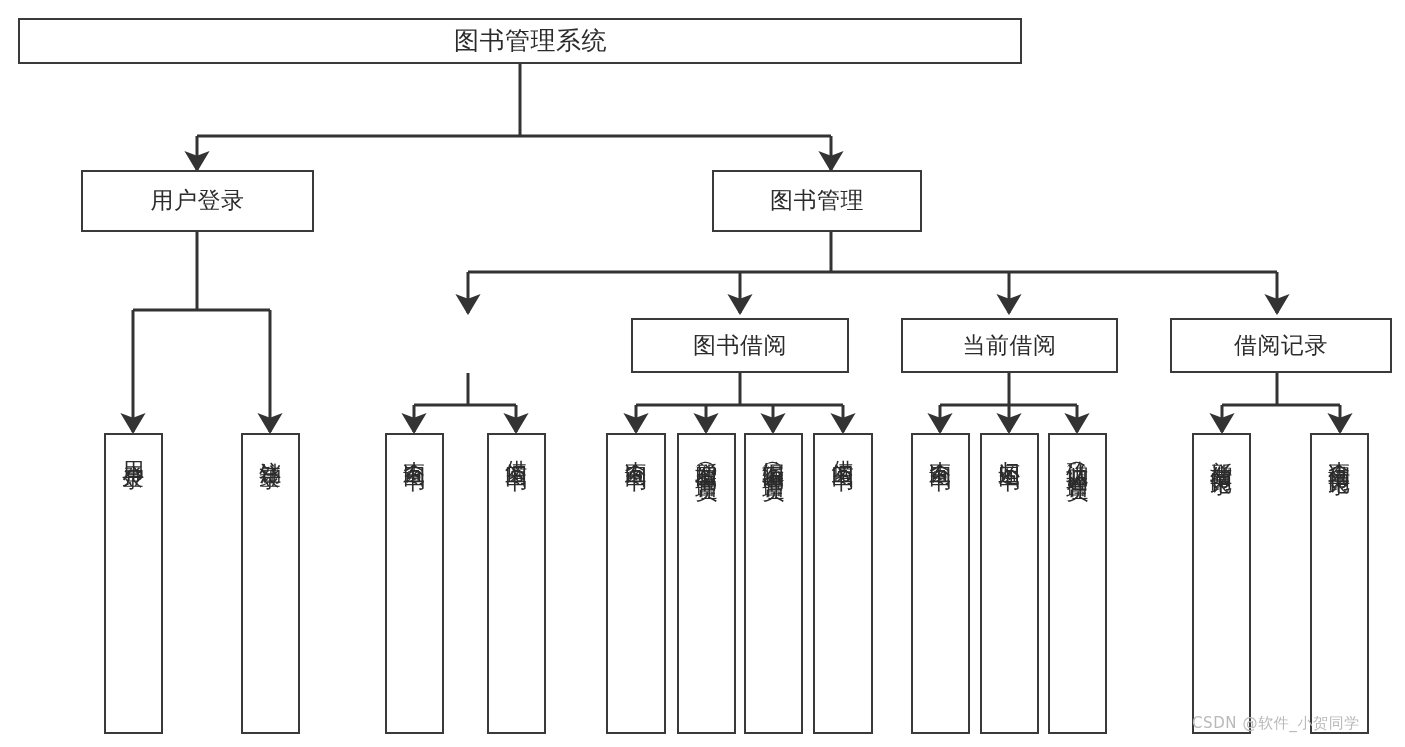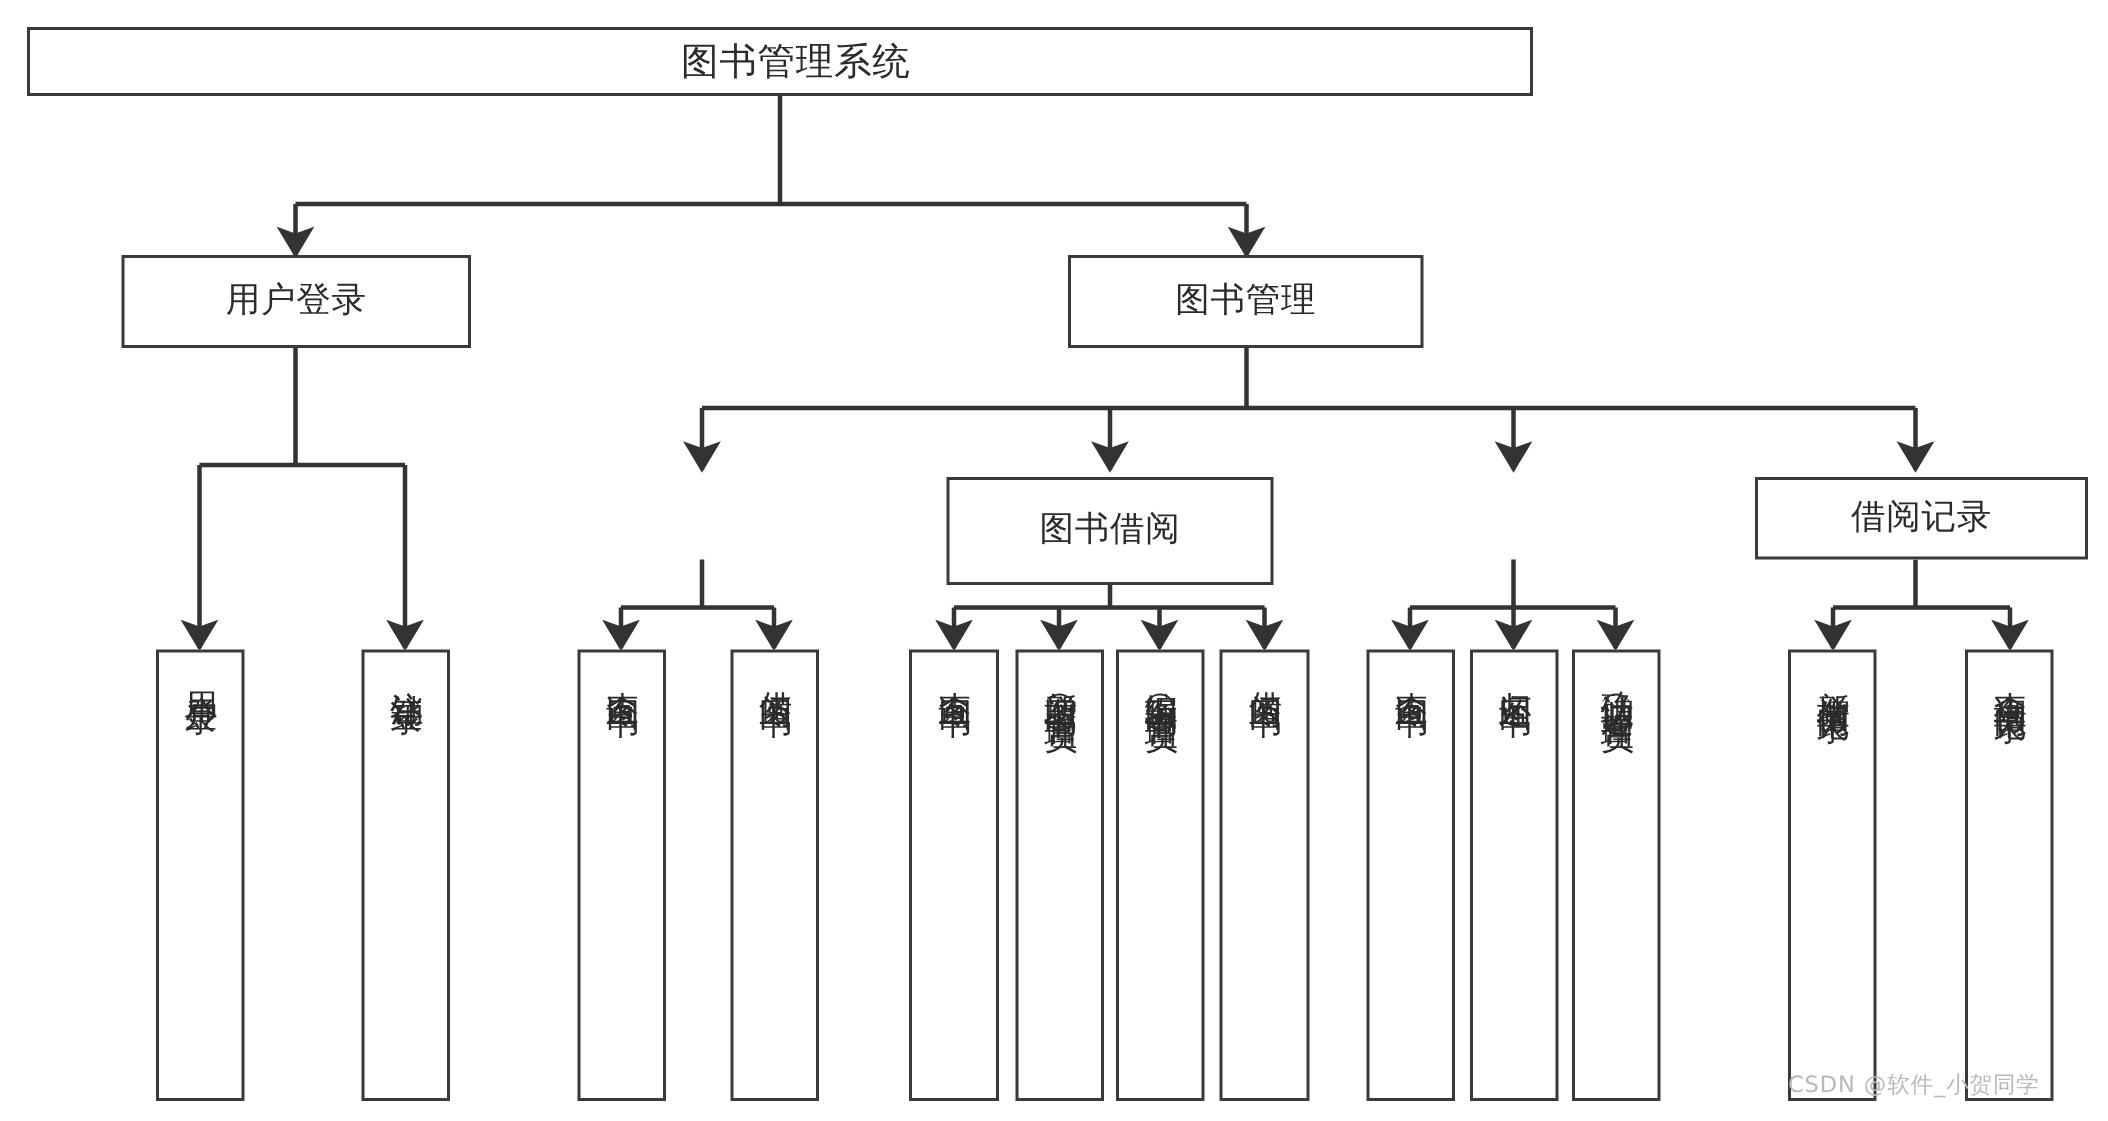--- a/index.html
+++ b/index.html
@@ -128,29 +128,32 @@
   </svg>
 
   <div class="node root" style="left:18px; top:18px; width:1004px; height:46px;">
     <span class="node-label">图书管理系统</span>
   </div>
 
   <div class="node level1" style="left:81px; top:170px; width:233px; height:62px;">
     <span class="node-label">用户登录</span>
   </div>
 
-  <div class="node level1" style="left:712px; top:170px; width:237px; height:62px;align-items:center;">
+  <div class="node level1" style="left:712px; top:170px; width:210px; height:62px;align-items:center;">
     <span class="node-label">图书管理</span>
   </div>
 
 
-  <div class="node level2" style="left:631px; top:318px; width:218px; height:72px;">
+  <div class="node level2" style="left:631px; top:318px; width:218px; height:55px;">
     <span class="node-label">图书借阅</span>
   </div>
 
+  <div class="node level2" style="left:901px; top:318px; width:217px; height:55px;">
+    <span class="node-label">当前借阅</span>
+  </div>
 
   <div class="node level2" style="left:1170px; top:318px; width:222px; height:55px;">
     <span class="node-label">借阅记录</span>
   </div>
 
   <div class="node leaf" style="left:104px; top:433px; width:59px; height:301px;">
     <span class="node-label">用户登录</span>
   </div>
 
   <div class="node leaf" style="left:241px; top:433px; width:59px; height:301px;">

